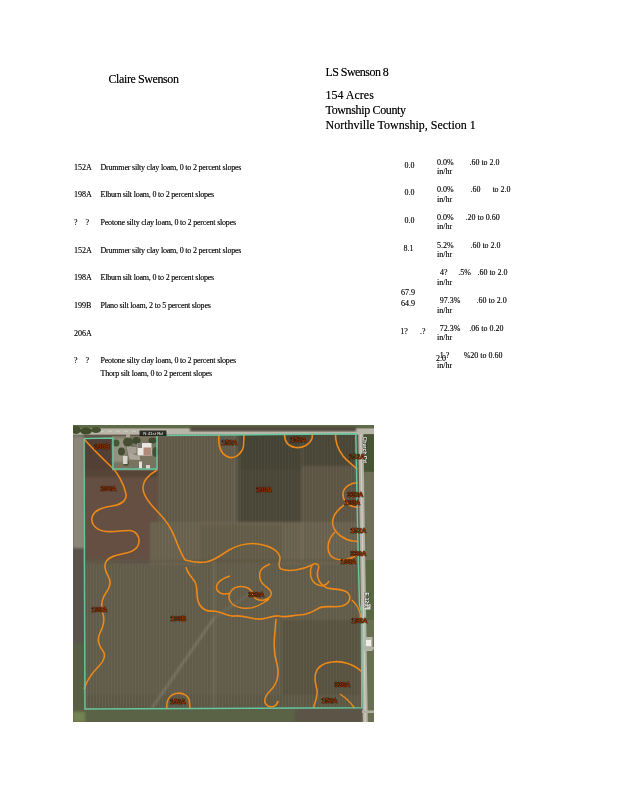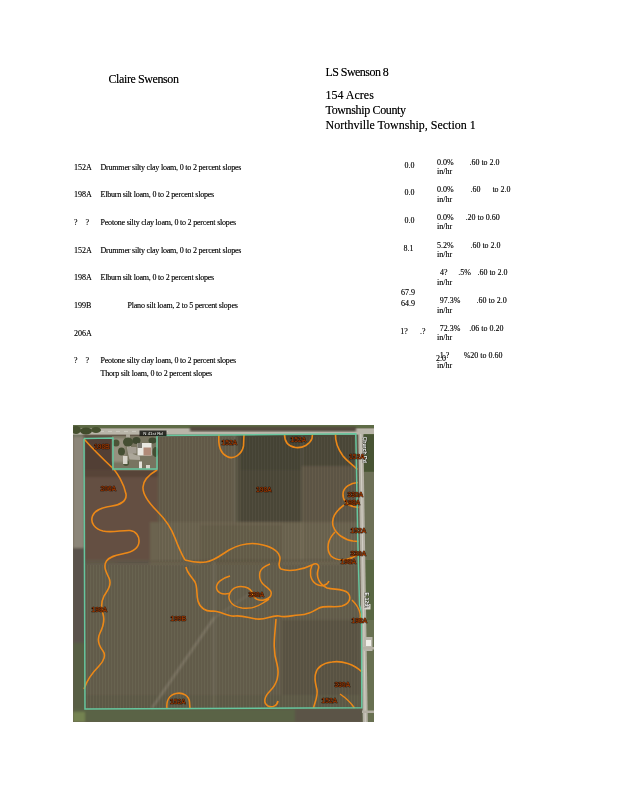--- a/index.html
+++ b/index.html
@@ -53,21 +53,21 @@
 
 <div class="abs t" style="left:74px;top:273.3px;">198A</div>
 <div class="abs t d" style="left:100.5px;top:273.3px;">Elburn silt loam, 0 to 2 percent slopes</div>
 <div class="abs t" style="left:401px;top:288px;">67.9</div>
 <div class="abs t" style="left:440px;top:268.3px;">4?</div>
 <div class="abs t" style="left:458.3px;top:268.3px;">.5%</div>
 <div class="abs t" style="left:437px;top:277.8px;">in/hr</div>
 <div class="abs t" style="left:477.4px;top:268.3px;">.60 to 2.0</div>
 
 <div class="abs t" style="left:74px;top:301px;">199B</div>
-<div class="abs t d" style="left:100.5px;top:301px;margin-left:27px;">Plano silt loam, 2 to 5 percent slopes</div>
+<div class="abs t d" style="left:100.5px;top:301px;">Plano silt loam, 2 to 5 percent slopes</div>
 <div class="abs t" style="left:401px;top:299px;">64.9</div>
 <div class="abs t" style="left:439.8px;top:296px;">97.3%</div>
 <div class="abs t" style="left:437px;top:305.5px;">in/hr</div>
 <div class="abs t" style="left:476.6px;top:296px;">.60 to 2.0</div>
 
 <div class="abs t" style="left:74px;top:328.7px;">206A</div>
 <div class="abs t d" style="left:100.5px;top:328.7px;margin-top:40px;">Thorp silt loam, 0 to 2 percent slopes</div>
 <div class="abs t" style="left:400.3px;top:326.7px;">1?</div>
 <div class="abs t" style="left:420px;top:326.7px;">.?</div>
 <div class="abs t" style="left:439.8px;top:323.7px;">72.3%</div>

